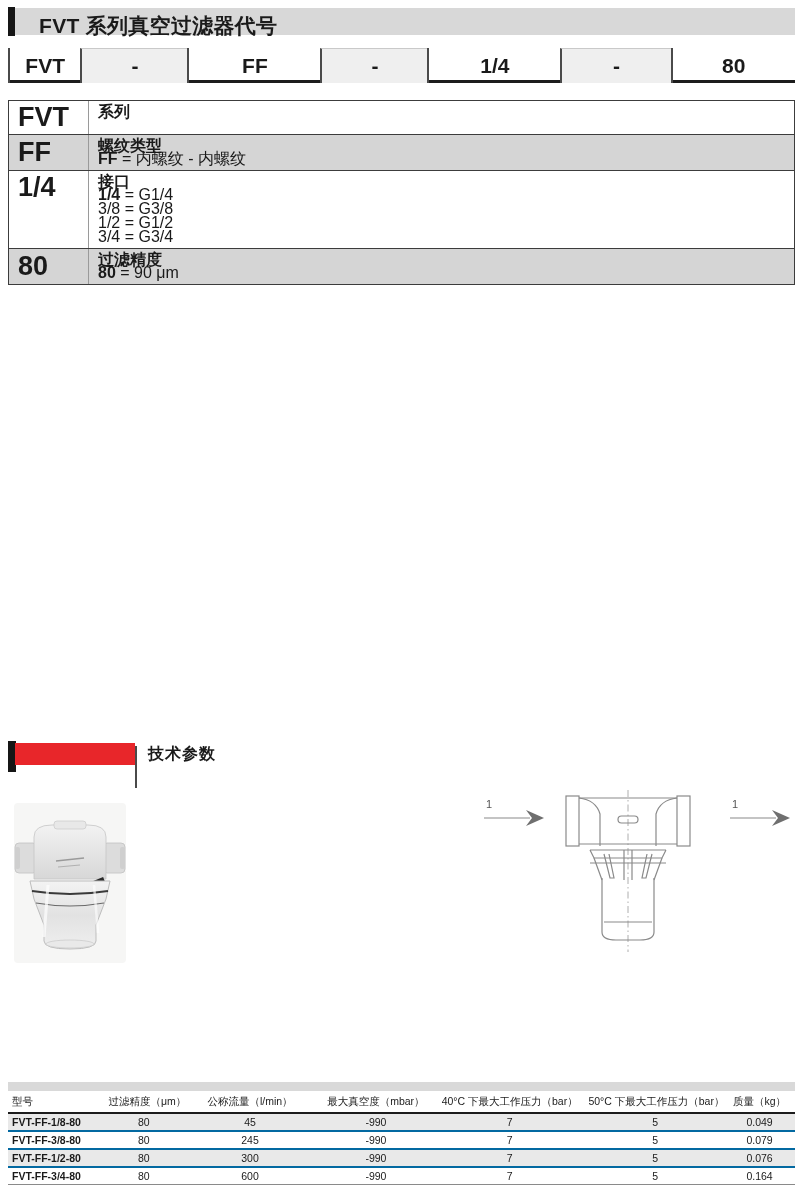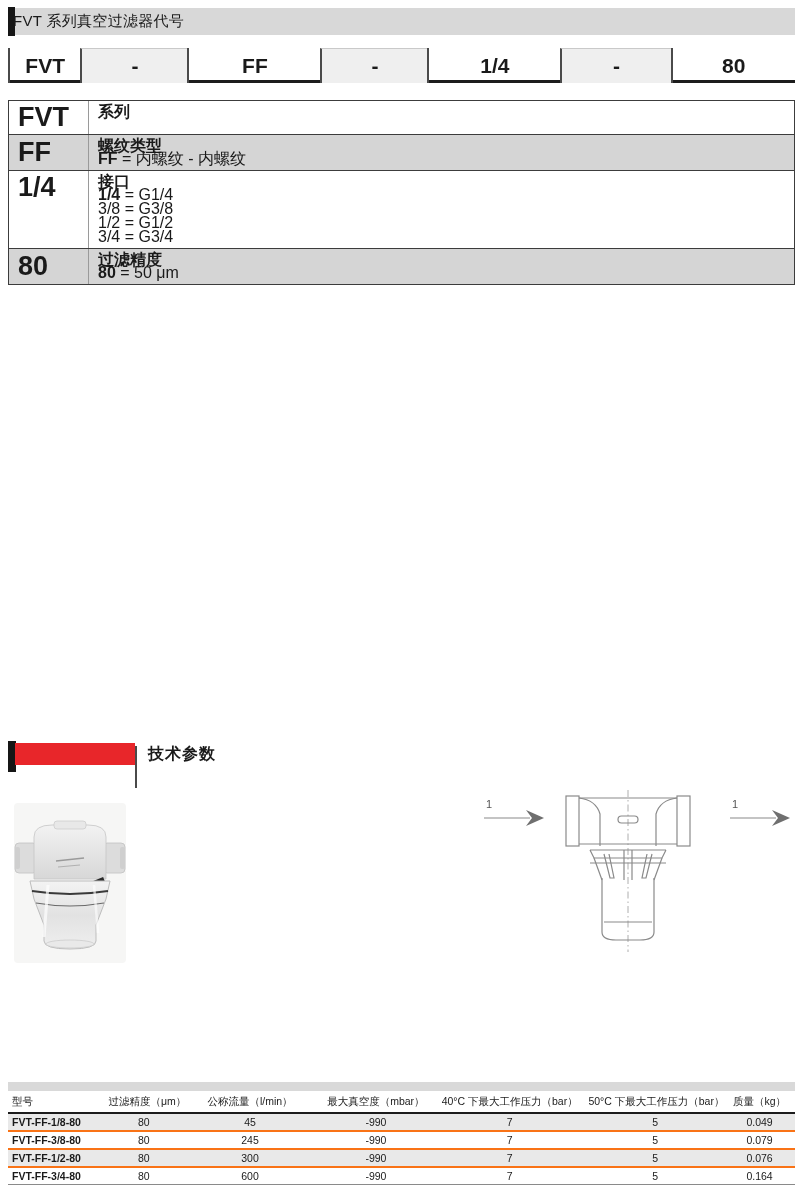--- a/index.html
+++ b/index.html
@@ -4,21 +4,21 @@
 <style>
   html,body { margin:0; padding:0; }
   body {
     width:800px; height:1192px; position:relative; overflow:hidden;
     background:#ffffff; font-family:"Liberation Sans", sans-serif; color:#1a1a1a;
   }
 
   
   .title-bar { position:absolute; top:8px; left:8px; width:787px; height:27px; background:#d8d8d8; }
   .title-bar .blackbar { position:absolute; left:0; top:-1px; width:7px; height:29px; background:#161616; }
-  .title-bar .t { position:absolute; left:5px; top:4px; font-size:15px; font-weight:normal; letter-spacing:.3px; }
+  .title-bar .t { position:absolute; left:31px; top:4px; font-size:21px; font-weight:bold; letter-spacing:.3px; }
 
   
   .code-table { position:absolute; top:45px; left:8px; width:787px; height:38px;
                 display:flex; border-bottom:3px solid #1c1c1c; box-sizing:border-box; }
   .code-cell { box-sizing:border-box; display:flex; align-items:center; justify-content:center;
                font-weight:bold; font-size:21px; border-left:2px solid #4a4a4a; height:35px; margin-top:3px; }
   .code-cell.sep { background:#efefef; border-top:1px solid #c9c9c9; }
   .cw0{width:9.2%;} .cw1{width:13.6%;} .cw2{width:16.9%;} .cw3{width:13.6%;}
   .cw4{width:16.9%;} .cw5{width:14.0%;} .cw6{width:15.8%;}
 
@@ -46,21 +46,21 @@
   .product-photo { position:absolute; top:803px; left:14px; width:112px; height:160px; }
   .tech-drawing  { position:absolute; top:788px; left:478px; width:322px; height:170px; }
 
   
   .spec-wrap { position:absolute; top:1082px; left:8px; width:787px; }
   .spec-topband { height:9px; background:#d9d9d9; }
   table.spec { width:100%; border-collapse:collapse; font-size:10.5px; table-layout:fixed; }
   table.spec th { font-weight:normal; text-align:center; padding:4px 2px 3px;
                   border-bottom:2.5px solid #1c1c1c; white-space:nowrap; }
   table.spec th.model, table.spec td.model { text-align:left; padding-left:4px; }
-  table.spec td { text-align:center; padding:2px 2px; border-bottom:2px solid #f97316; }
+  table.spec td { text-align:center; padding:2px 2px; border-bottom:2px solid #0369a1; }
   table.spec td.model { font-weight:bold; }
   table.spec tbody tr:nth-child(odd) { background:#e9e9e9; }
   table.spec tbody tr:last-child td { border-bottom:1px solid #8a8a8a; }
   .sw0{width:12.5%;} .sw1{width:9.5%;} .sw2{width:17.5%;} .sw3{width:14.5%;}
   .sw4{width:19.5%;} .sw5{width:17.5%;} .sw6{width:9.0%;}
 
   svg .ln { stroke:#8a8a8a; stroke-width:1.2; fill:none; }
   svg .ctr { stroke:#9a9a9a; stroke-width:0.8; stroke-dasharray:7 3 1.5 3; fill:none; }
 </style>
 </head>
@@ -106,21 +106,21 @@
       <div class="opt"><span class="k">3/8</span> = <span>G3/8</span></div>
       <div class="opt"><span class="k">1/2</span> = <span>G1/2</span></div>
       <div class="opt"><span class="k">3/4</span> = <span>G3/4</span></div>
     </div>
   </div>
 
   <div class="legend-row gray">
     <div class="legend-code">80</div>
     <div class="legend-desc">
       <div class="legend-title">过滤精度</div>
-      <div class="opt"><span class="k sel">80</span> = <span>50 μm</span></div>
+      <div class="opt"><span class="k sel">80</span> = <span>90 μm</span></div>
     </div>
   </div>
 
 </div>
 
 <div class="tech-banner">
   <div class="flag-black"></div>
   <div class="flag-red"></div>
   <div class="flag-shadow"></div>
   <div class="tech-label">技术参数</div>

